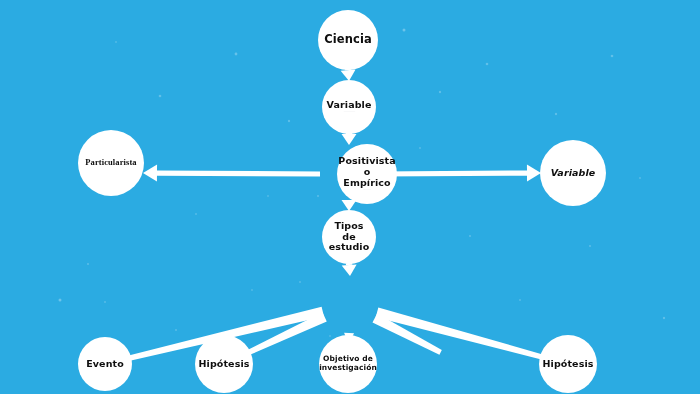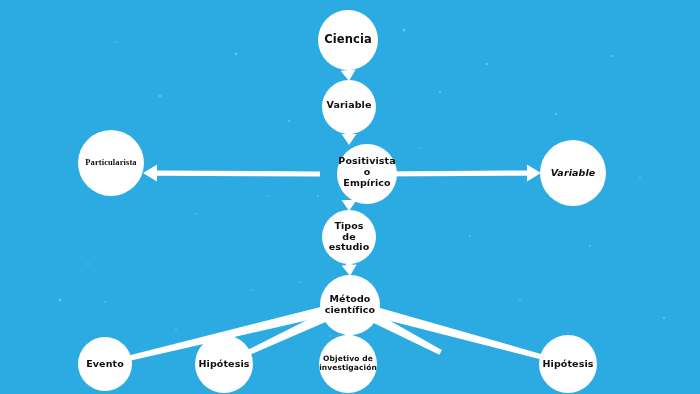--- a/index.html
+++ b/index.html
@@ -133,23 +133,20 @@
       </div>
       <div class="node" style="left: 78px; top: 130px; width: 66px; height: 66px; font-family: Liberation Serif, serif;">
         <div class="node-label" style="font-size: 8.5px;">Particularista</div>
       </div>
       <div class="node" style="left: 540px; top: 140px; width: 66px; height: 66px; font-style: italic;">
         <div class="node-label" style="font-size: 9.5px;">Variable</div>
       </div>
       <div class="node" style="left: 322px; top: 210px; width: 54px; height: 54px;">
         <div class="node-label" style="font-size: 9.5px;">Tipos de<br>estudio</div>
       </div>
-      <div class="node" style="left: 320px; top: 275px; width: 60px; height: 60px;">
-        <div class="node-label" style="font-size: 9.5px;">Método<br>científico</div>
-      </div>
       <div class="node" style="left: 78px; top: 337px; width: 54px; height: 54px;">
         <div class="node-label" style="font-size: 9.5px;">Evento</div>
       </div>
       <div class="node" style="left: 195px; top: 335px; width: 58px; height: 58px; align-items: center;">
         <div class="node-label" style="font-size: 9.5px;">Hipótesis</div>
       </div>
       <div class="node" style="left: 319px; top: 335px; width: 58px; height: 58px;">
         <div class="node-label" style="font-size: 7.5px;">Objetivo de<br>investigación</div>
       </div>
       <div class="node" style="left: 539px; top: 335px; width: 58px; height: 58px;">

